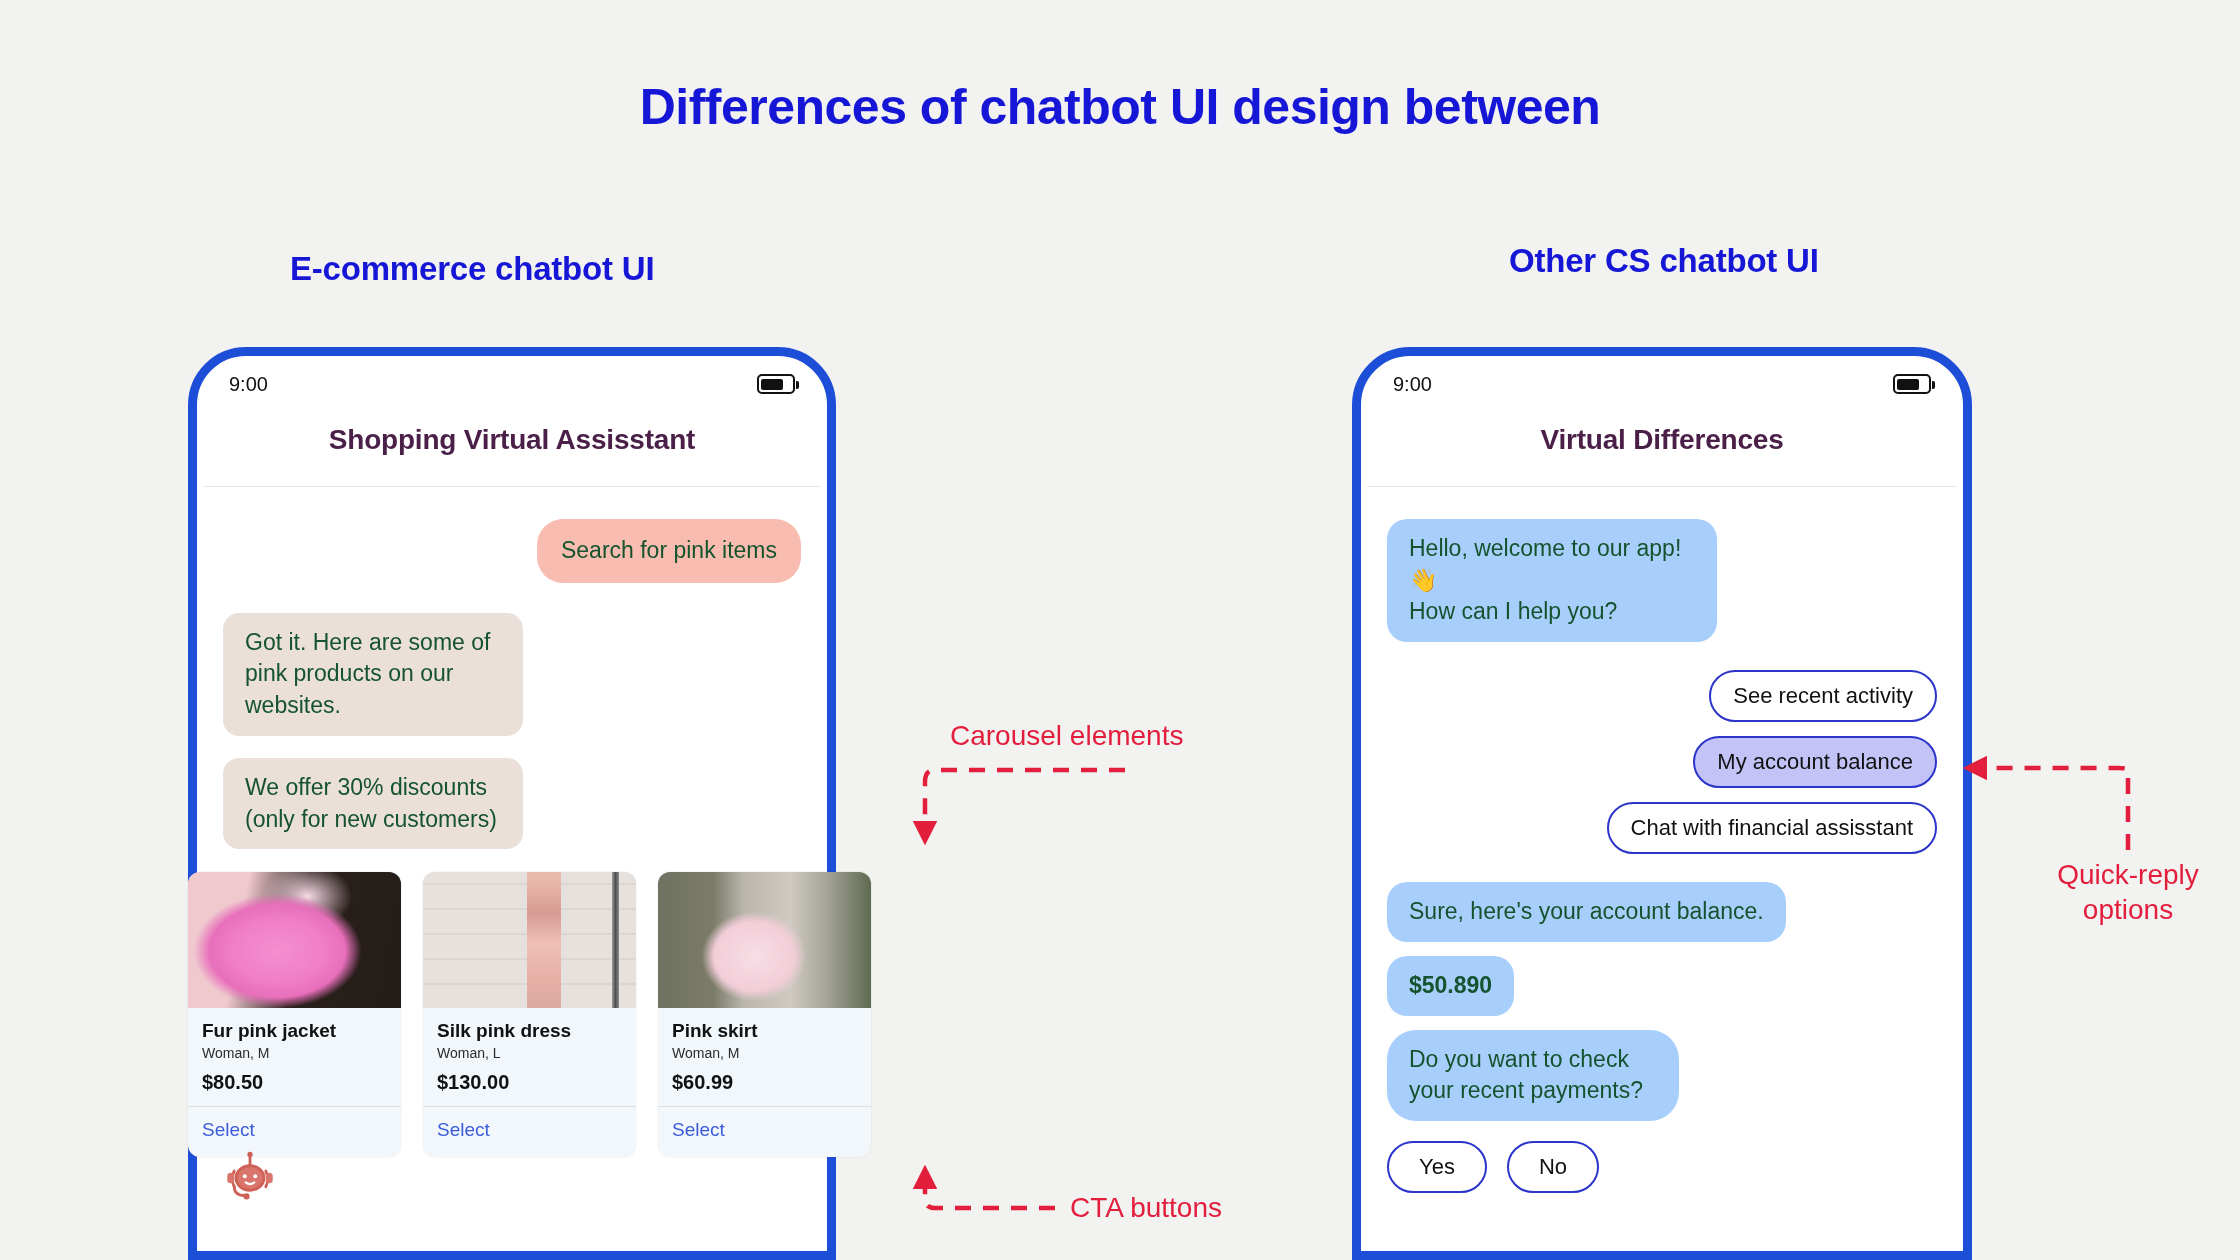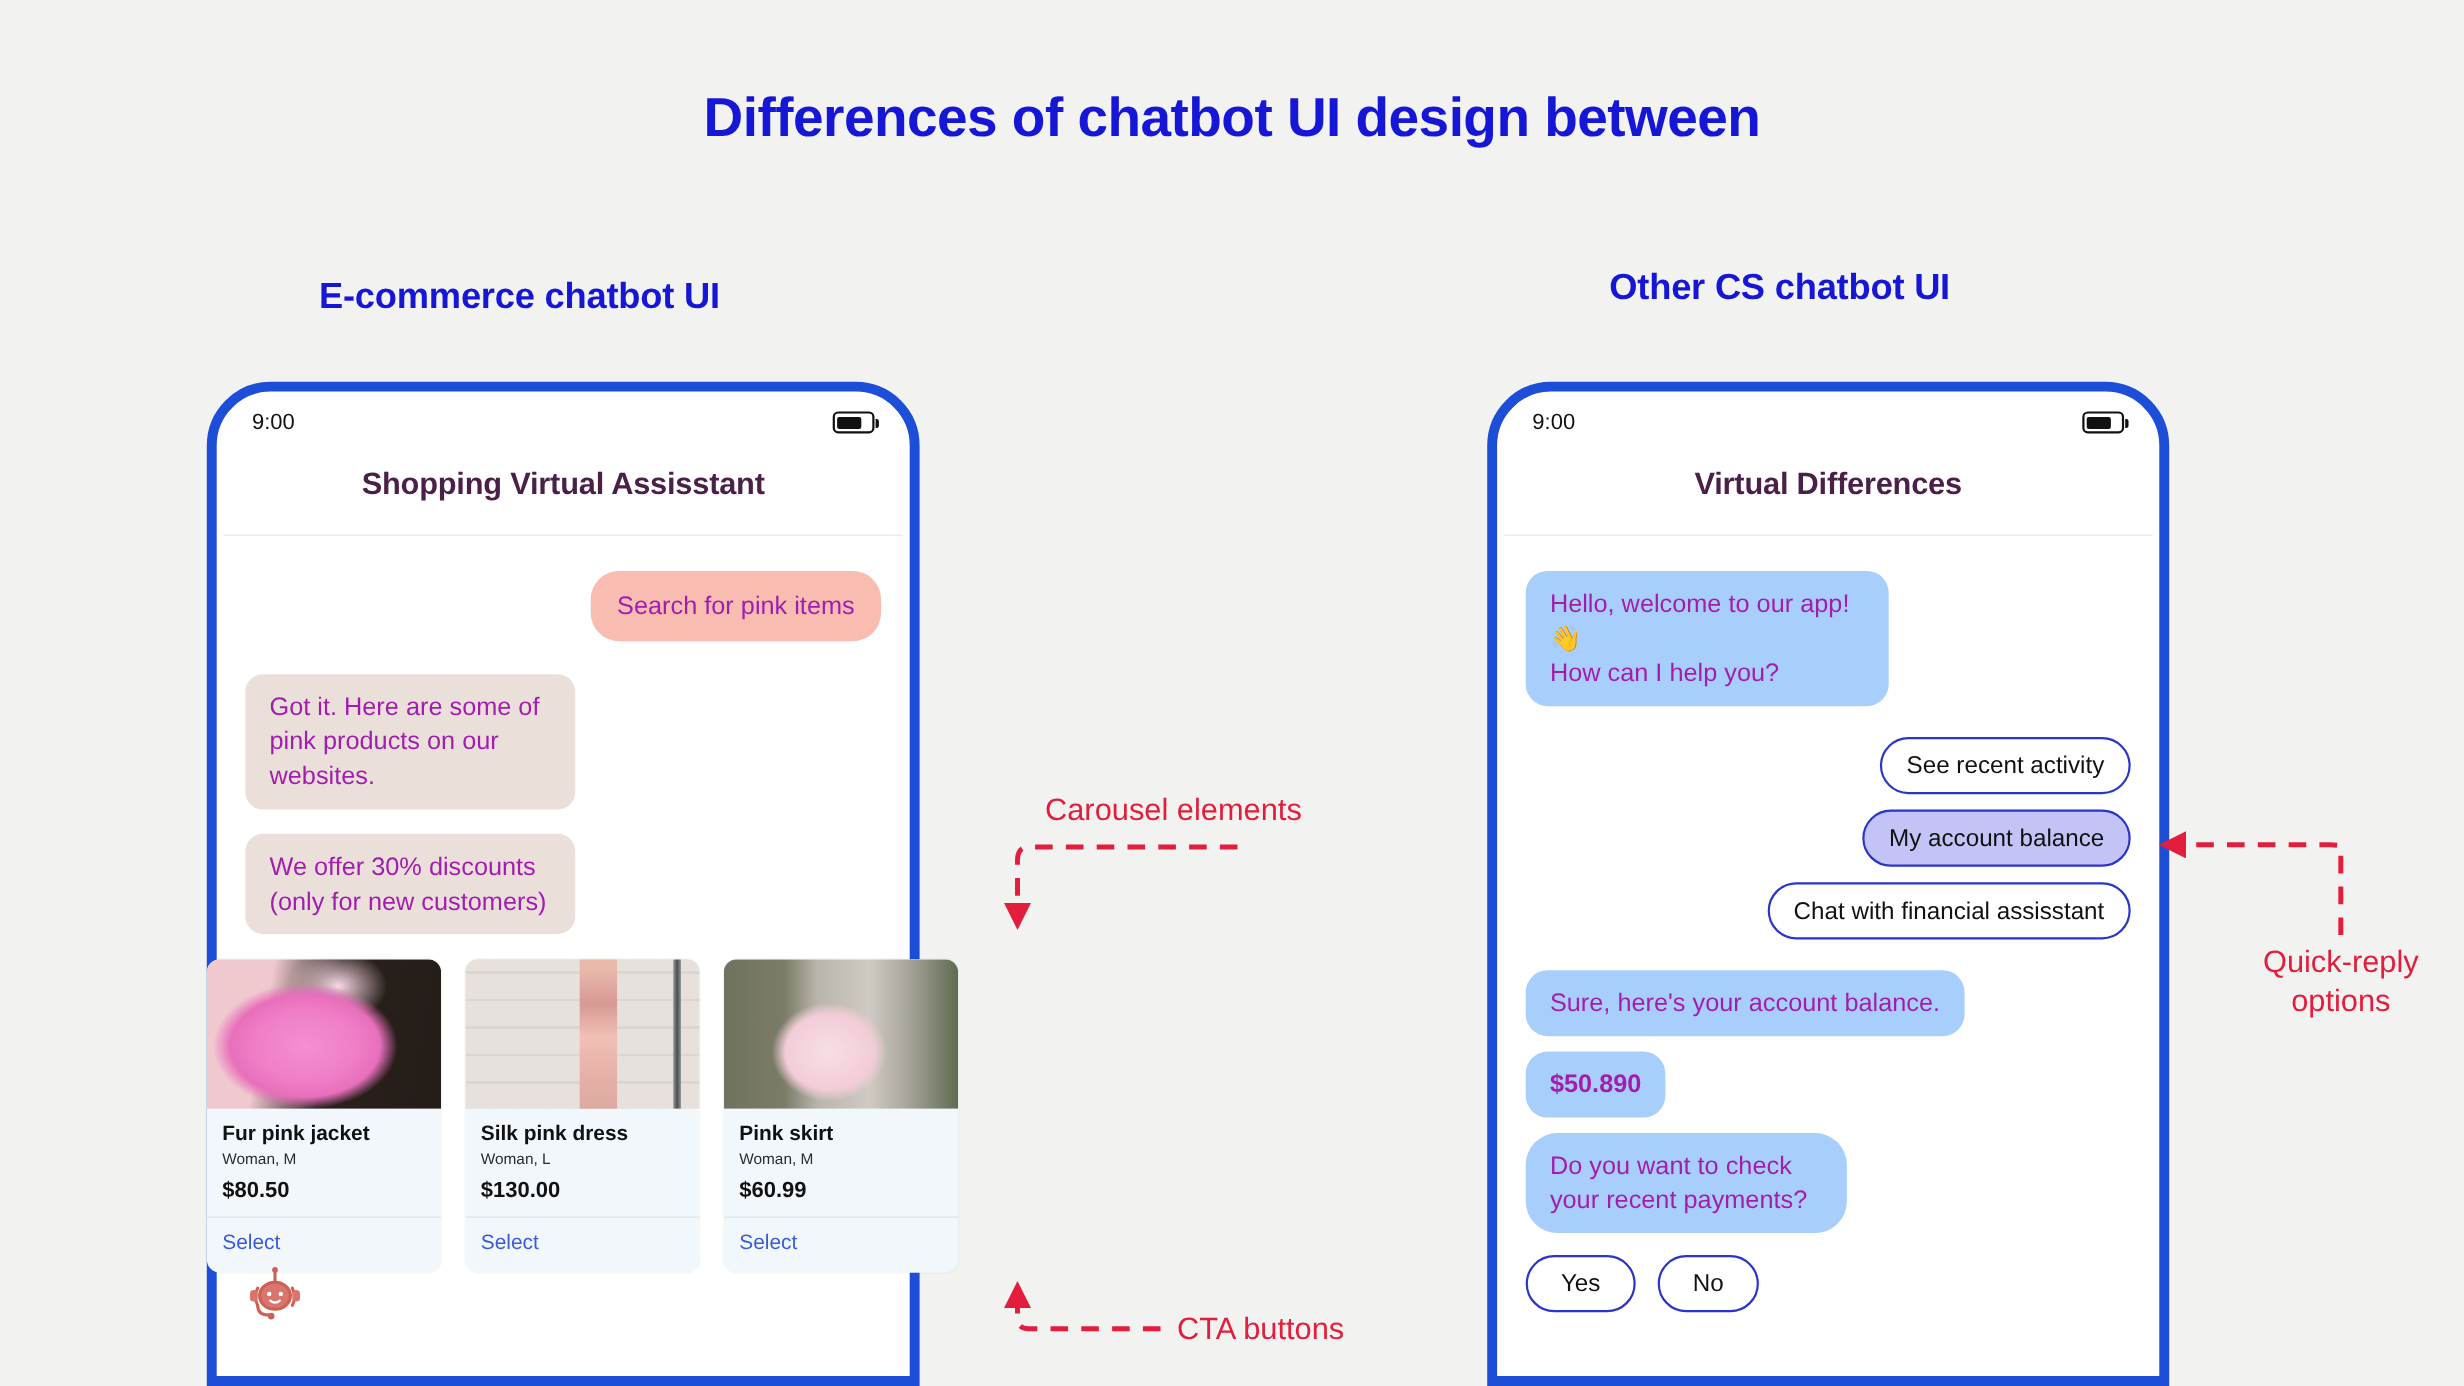--- a/index.html
+++ b/index.html
@@ -17,21 +17,21 @@
     text-align: center;
     font-size: 50px; font-weight: 700; letter-spacing: -0.5px;
     color: #1616d6;
   }
   .section-title {
     position: absolute;
     font-size: 33px; font-weight: 700; letter-spacing: -0.2px;
     color: #1616d6;
   }
   .section-title.left  { left: 290px; top: 250px; }
-  .section-title.right { left: 1463px; top: 242px; }
+  .section-title.right { left: 1509px; top: 242px; }
 
   
   .phone {
     position: absolute;
     background: #ffffff;
     border: 9px solid #1d4ed8;
     border-radius: 58px 58px 0 0;
     overflow: hidden;
   }
   .phone.left  { left: 188px;  top: 347px; width: 648px; height: 913px; }
@@ -63,21 +63,21 @@
     color: #4a1f48;
     padding: 12px 0 30px;
   }
   .divider { height: 1px; background: #e6e6e6; margin: 0 6px; }
 
   .chat { position: relative; padding: 0 0 0 0; }
 
   
   .bubble {
     display: inline-block;
-    font-size: 23px; line-height: 1.38; color: #a21caf;
+    font-size: 23px; line-height: 1.38; color: #14532d;
     border-radius: 18px;
     padding: 14px 22px;
   }
   .row { display: flex; padding: 0 26px; }
   .row.rt { justify-content: flex-end; }
   .row.lf { justify-content: flex-start; }
 
   .bubble.user-pink { background: #f9bcb0; border-radius: 26px; padding: 16px 24px; }
   .bubble.bot-beige { background: #ebe0d9; border-radius: 16px; max-width: 300px; }
 

